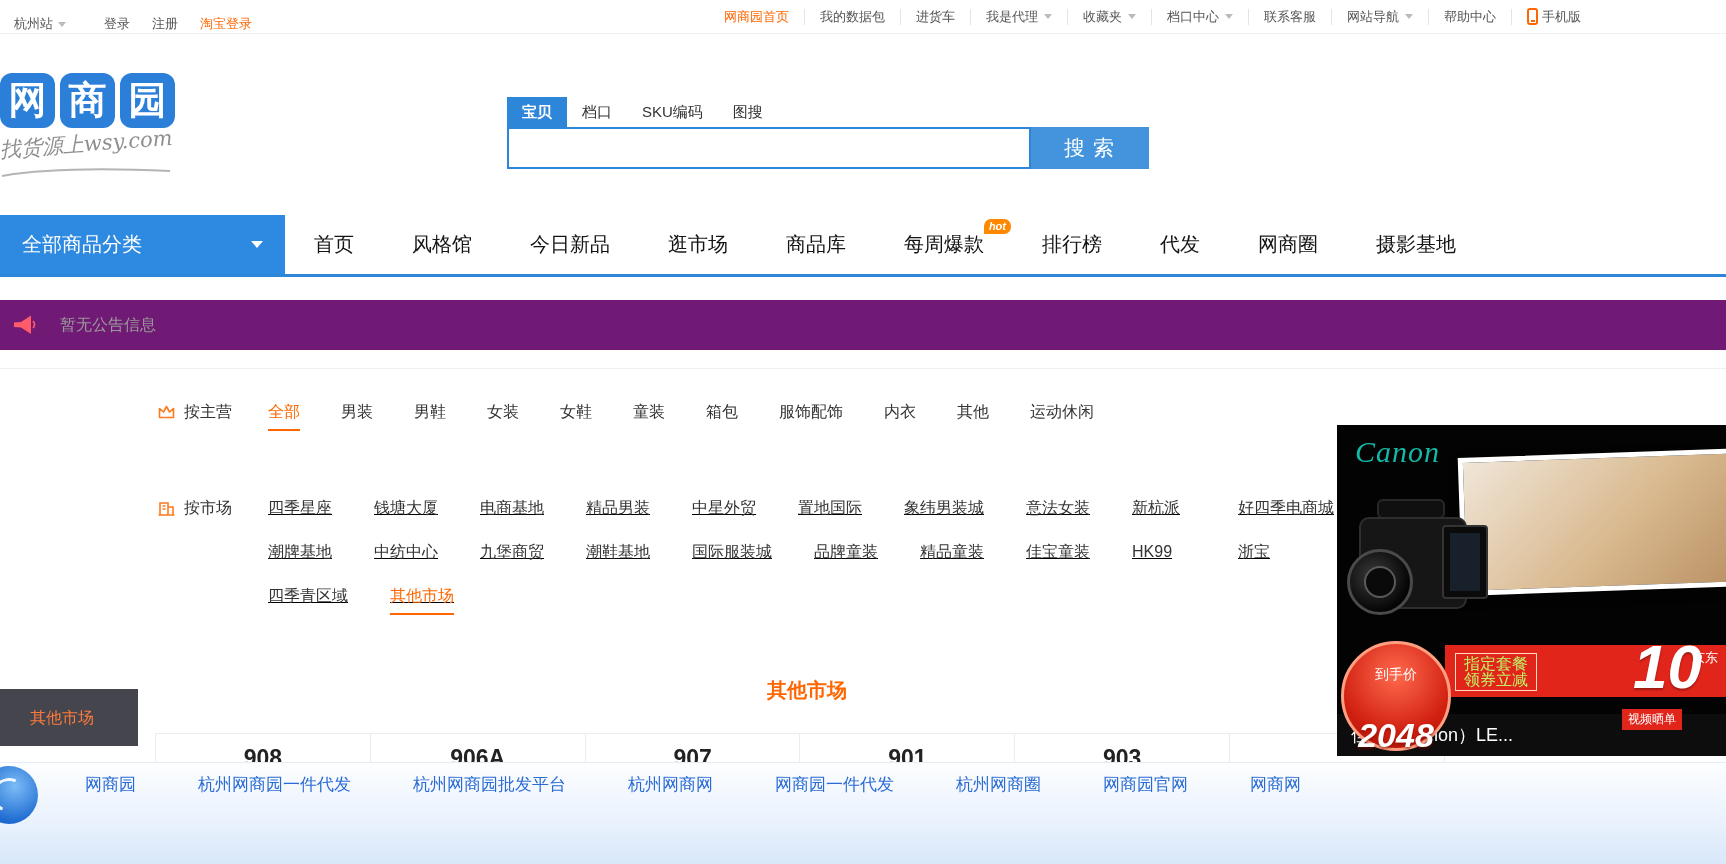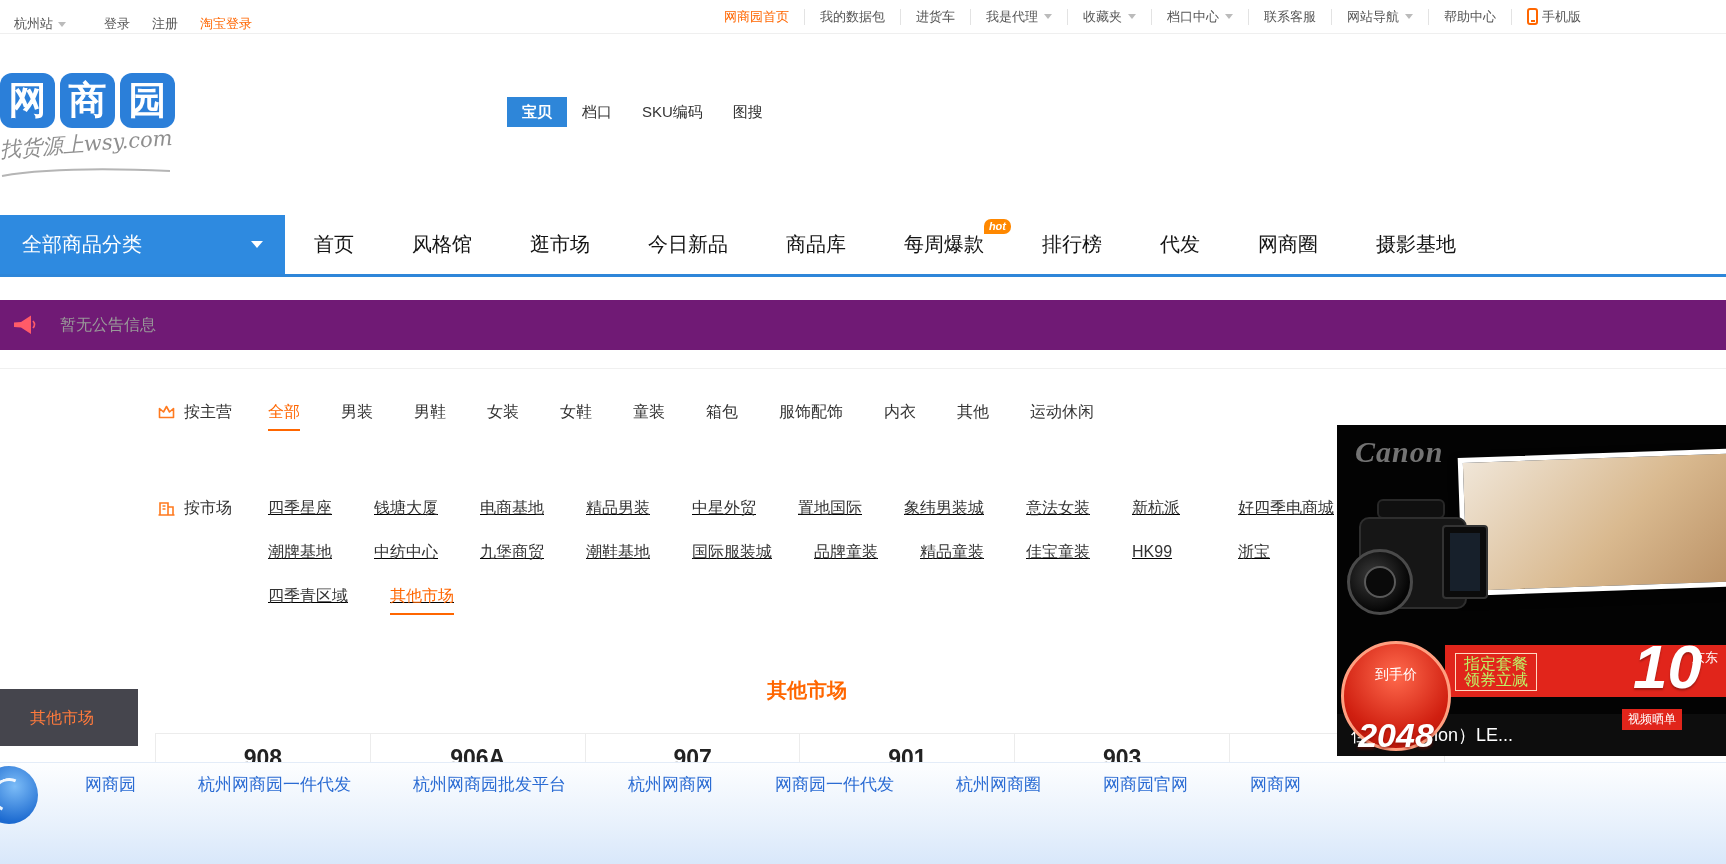--- a/index.html
+++ b/index.html
@@ -71,21 +71,21 @@
   .footer{position:absolute;top:762px;left:0;width:100%;height:102px;background:linear-gradient(180deg,#fdfeff 0%,#e8f1fc 60%,#d8e7fa 100%);border-top:1px solid #e3ecf8;z-index:10;}
   .footer-links{display:flex;padding:10px 0 0 85px;gap:62px;text-align:center;}
   .flink{color:#2a6bd3;font-size:17px;cursor:pointer;white-space:nowrap;}
   .float-circle{position:absolute;top:766px;left:-20px;width:58px;height:58px;border-radius:50%;
                 background:radial-gradient(circle at 60% 35%, #7cbcf7, #1c6ad0 70%);z-index:20;cursor:pointer;}
   .float-circle::after{content:"";position:absolute;inset:12px;border-radius:50%;border:3px solid rgba(255,255,255,.9);
                 border-right-color:transparent;border-bottom-color:transparent;transform:rotate(-20deg);}
 
   
   .ad{position:absolute;top:425px;left:1337px;width:389px;height:331px;background:#030303;z-index:15;overflow:hidden;}
-  .ad-brand{position:absolute;top:10px;left:18px;color:#737373;font-size:30px;font-weight:bold;font-style:italic;
+  .ad-brand{position:absolute;top:10px;left:18px;color:#14b8a6;font-size:30px;font-weight:normal;font-style:italic;
             font-family:"Liberation Serif","DejaVu Serif",serif;letter-spacing:1px;z-index:3;}
   .ad-photo{position:absolute;left:123px;top:28px;width:280px;height:128px;background:linear-gradient(135deg,#f0e6d8 0%,#d9b98f 55%,#b98f63 100%);
             border:5px solid #fff;transform:rotate(-2deg);box-shadow:0 4px 10px rgba(0,0,0,.5);z-index:2;}
   .cam-top{position:absolute;left:40px;top:74px;width:64px;height:16px;background:#101010;border:2px solid #282828;border-radius:6px;z-index:3;}
   .cam-body{position:absolute;left:22px;top:92px;width:104px;height:88px;background:#161616;border:2px solid #2e2e2e;border-radius:10px;z-index:3;}
   .cam-lens{position:absolute;left:10px;top:124px;width:60px;height:60px;border-radius:50%;
             background:radial-gradient(circle at 40% 40%, #3c3c3c, #050505 70%);border:3px solid #4a4a4a;z-index:4;}
   .cam-lens::after{content:"";position:absolute;inset:14px;border-radius:50%;background:#0a0a0a;border:2px solid #5a5a5a;}
   .cam-screen{position:absolute;left:105px;top:100px;width:42px;height:70px;background:#0b0b0b;border:2px solid #333;border-radius:4px;z-index:4;}
   .cam-screen::after{content:"";position:absolute;inset:6px;background:#17202b;}
@@ -160,33 +160,37 @@
       </svg>
     </div>
 
     <div class="search">
       <div class="search-tabs">
         <span class="stab active">宝贝</span>
         <span class="stab">档口</span>
         <span class="stab">SKU编码</span>
         <span class="stab">图搜</span>
       </div>
+      <div class="search-row">
+        <input class="search-input" type="text" value="" style="">
+        <button class="search-btn">搜索</button>
+      </div>
     </div>
   </div>
 
   <div class="navbar">
     <div class="cat-block">
       <span>全部商品分类</span>
       <i class="caret-white"></i>
     </div>
     <div class="nav-items">
       <span class="nav-item">首页</span>
       <span class="nav-item">风格馆</span>
+      <span class="nav-item">今日新品</span>
       <span class="nav-item">逛市场</span>
-      <span class="nav-item">今日新品</span>
       <span class="nav-item">商品库</span>
       <span class="nav-item">
         <span>每周爆款</span>
         <span class="hot-badge">hot</span>
       </span>
       <span class="nav-item">排行榜</span>
       <span class="nav-item">代发</span>
       <span class="nav-item">网商圈</span>
       <span class="nav-item">摄影基地</span>
     </div>

